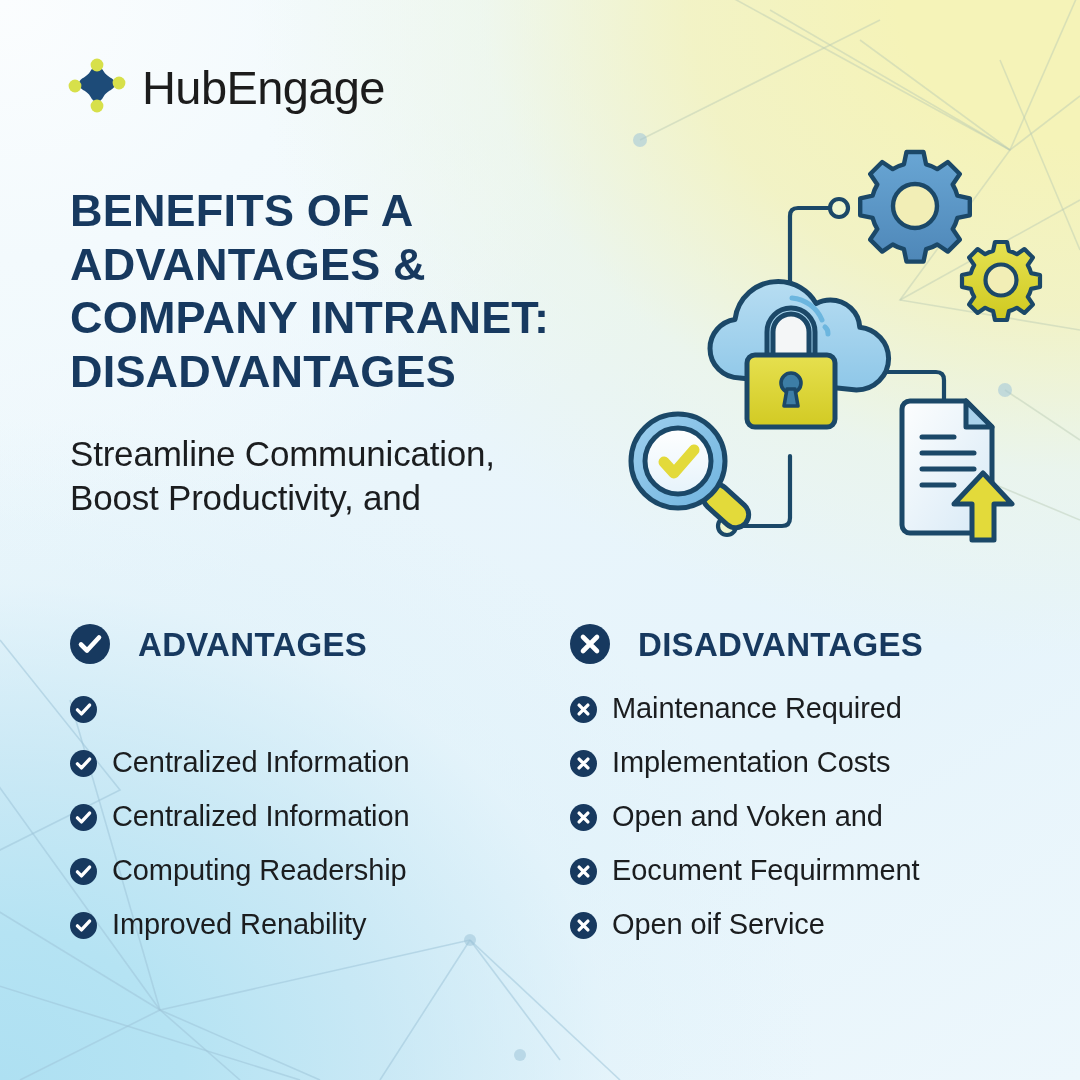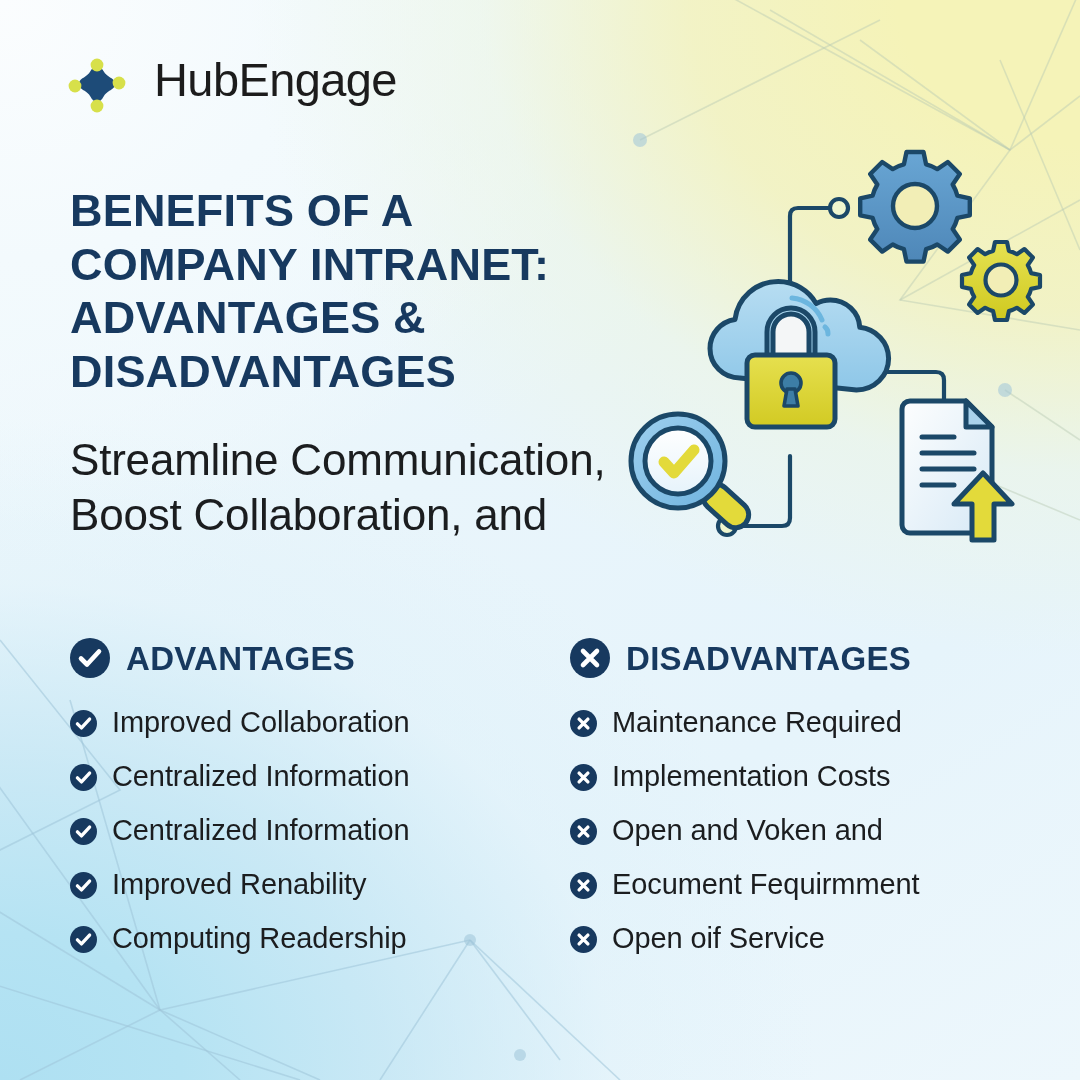--- a/index.html
+++ b/index.html
@@ -19,55 +19,55 @@
       radial-gradient(95% 80% at 0% 0%,      #fbfdfe 0%, #f3fafd 30%, rgba(240,249,253,0) 62%),
       linear-gradient(150deg, #f4fbfd 0%, #e9f5fb 42%, #e6f4fb 70%, #edf7fc 100%);
   }
   #bg-net{ position:absolute; inset:0; }
   #bg-net svg{ width:100%; height:100%; display:block; }
 
   
   #page{ position:absolute; inset:0; }
 
   
-  #logo{ position:absolute; left:66px; top:56px; display:flex; gap:26px; }
+  #logo{ position:absolute; left:66px; top:56px; display:flex; align-items:center; gap:14px; }
   #logo .mark{ width:62px; height:62px; position:relative; flex:none; }
   #logo .wordmark{
     font-size:47px; font-weight:400; letter-spacing:-0.6px;
     color:#1c1c1c; line-height:1; white-space:nowrap;
     font-family:"Liberation Sans", sans-serif;
   }
 
   
   #headline{
     position:absolute; left:70px; top:184px; width:640px;
     font-size:45px; font-weight:700; line-height:1.19;
     letter-spacing:0.2px; color:#17395f; text-transform:uppercase;
   }
   #headline .ln{ display:block; }
 
   
   #subtitle{
     position:absolute; left:70px; top:432px; width:560px;
-    font-size:44px; font-weight:500; line-height:1.26;
+    font-size:35px; font-weight:500; line-height:1.26;
     color:#1b1d1f; letter-spacing:-0.2px;
   }
   #subtitle .ln{ display:block; }
 
   
   #illustration{ position:absolute; left:620px; top:120px; width:440px; height:440px; }
   #illustration svg{ width:100%; height:100%; display:block; }
 
   
   #columns{ position:absolute; left:0; top:624px; width:1080px; }
   .col{ position:absolute; top:0; }
   .col.left{ left:70px; width:470px; }
   .col.right{ left:570px; width:490px; }
 
-  .col-head{ display:flex; align-items:center; gap:16px; margin-bottom:18px;margin-top:14px; }
+  .col-head{ display:flex; align-items:center; gap:28px; margin-bottom:18px; }
   .col-head .badge{ width:40px; height:40px; flex:none; }
   .col-head .title{
     font-size:33px; font-weight:700; letter-spacing:0.3px;
     color:#17395f; text-transform:uppercase; line-height:1; white-space:nowrap;
   }
 
   .item{ display:flex; align-items:center; gap:15px; height:54px; }
   .item .bullet{ width:27px; height:27px; flex:none; }
   .item .txt{
     font-size:29px; font-weight:500; color:#1b1d1f;
@@ -125,28 +125,28 @@
         <circle cx="31" cy="50" r="6.4" fill="#d7e04a"></circle>
         <circle cx="9" cy="30" r="6.4" fill="#d7e04a"></circle>
         <circle cx="53" cy="27" r="6.4" fill="#d7e04a"></circle>
       </svg>
     </span>
     <span class="wordmark">HubEngage</span>
   </div>
 
   <h1 id="headline">
     <span class="ln">BENEFITS OF A</span>
+    <span class="ln">ADVANTAGES &amp;</span>
     <span class="ln">COMPANY INTRANET:</span>
-    <span class="ln">ADVANTAGES &amp;</span>
     <span class="ln">DISADVANTAGES</span>
   </h1>
 
   <p id="subtitle">
     <span class="ln">Streamline Communication,</span>
-    <span class="ln">Boost Collaboration, and</span>
+    <span class="ln">Boost Productivity, and</span>
   </p>
 
   <div id="illustration">
     <svg viewBox="0 0 440 440" aria-hidden="true">
       <defs>
         <linearGradient id="gCloud" x1="0" y1="0" x2="0" y2="1">
           <stop offset="0" stop-color="#b7ddf2"></stop>
             <stop offset="1" stop-color="#8ec7e8"></stop>
         </linearGradient>
         <linearGradient id="gLock" x1="0" y1="0" x2="0" y2="1">
@@ -244,21 +244,20 @@
         <span class="title">ADVANTAGES</span>
       </div>
 
       <div class="item">
         <span class="bullet">
           <svg viewBox="0 0 40 40" aria-hidden="true">
               <circle cx="20" cy="20" r="20" fill="#17395f"></circle>
               <path d="M11 20.5l6 6 12-13" fill="none" stroke="#fff" stroke-width="5" stroke-linecap="round" stroke-linejoin="round"></path>
             </svg>
         </span>
-        <span class="txt">Improved Collaboration</span>
       </div>
       <div class="item">
         <span class="bullet">
           <svg viewBox="0 0 40 40" aria-hidden="true">
               <circle cx="20" cy="20" r="20" fill="#17395f"></circle>
               <path d="M11 20.5l6 6 12-13" fill="none" stroke="#fff" stroke-width="5" stroke-linecap="round" stroke-linejoin="round"></path>
             </svg>
         </span>
         <span class="txt">Centralized Information</span>
       </div>
@@ -271,30 +270,30 @@
         </span>
         <span class="txt">Centralized Information</span>
       </div>
       <div class="item">
         <span class="bullet">
           <svg viewBox="0 0 40 40" aria-hidden="true">
               <circle cx="20" cy="20" r="20" fill="#17395f"></circle>
               <path d="M11 20.5l6 6 12-13" fill="none" stroke="#fff" stroke-width="5" stroke-linecap="round" stroke-linejoin="round"></path>
             </svg>
         </span>
+        <span class="txt">Computing Readership</span>
+      </div>
+      <div class="item">
+        <span class="bullet">
+          <svg viewBox="0 0 40 40" aria-hidden="true">
+              <circle cx="20" cy="20" r="20" fill="#17395f"></circle>
+              <path d="M11 20.5l6 6 12-13" fill="none" stroke="#fff" stroke-width="5" stroke-linecap="round" stroke-linejoin="round"></path>
+            </svg>
+        </span>
         <span class="txt">Improved Renability</span>
-      </div>
-      <div class="item">
-        <span class="bullet">
-          <svg viewBox="0 0 40 40" aria-hidden="true">
-              <circle cx="20" cy="20" r="20" fill="#17395f"></circle>
-              <path d="M11 20.5l6 6 12-13" fill="none" stroke="#fff" stroke-width="5" stroke-linecap="round" stroke-linejoin="round"></path>
-            </svg>
-        </span>
-        <span class="txt">Computing Readership</span>
       </div>
     </div>
 
     <div class="col right">
       <div class="col-head">
         <span class="badge">
           <svg viewBox="0 0 40 40" aria-hidden="true">
             <circle cx="20" cy="20" r="20" fill="#17395f"></circle>
             <path d="M13 13l14 14M27 13l-14 14" fill="none" stroke="#fff" stroke-width="4.6" stroke-linecap="round"></path>
           </svg>

